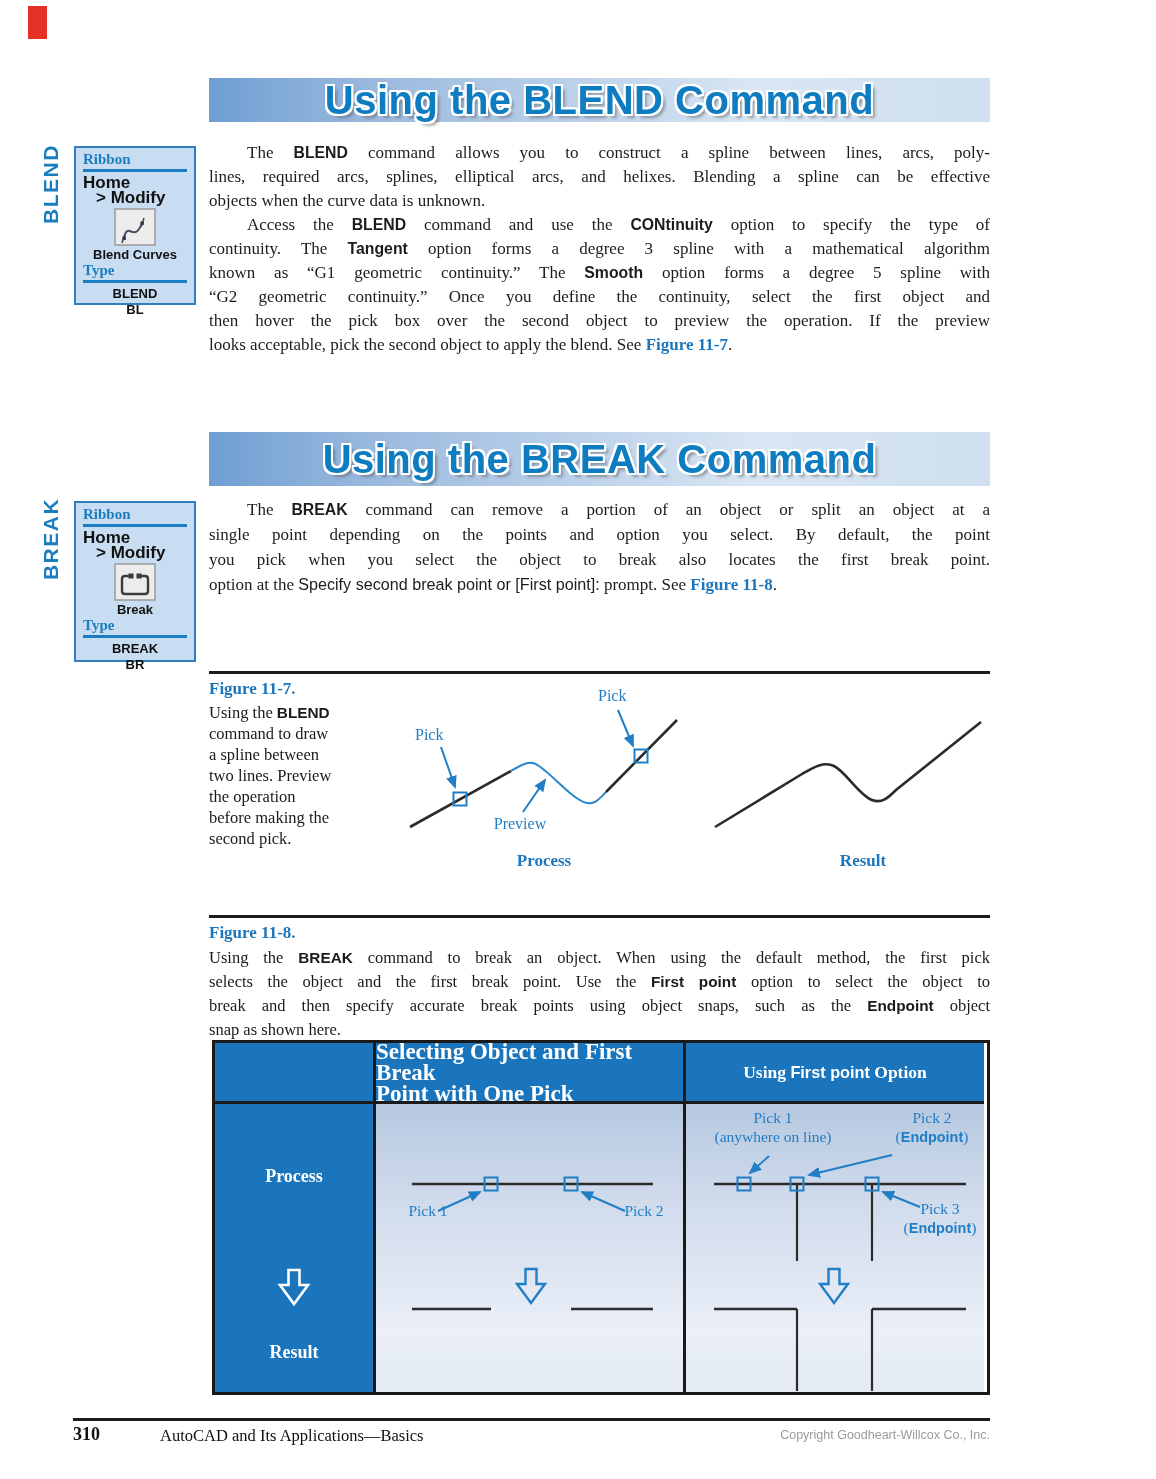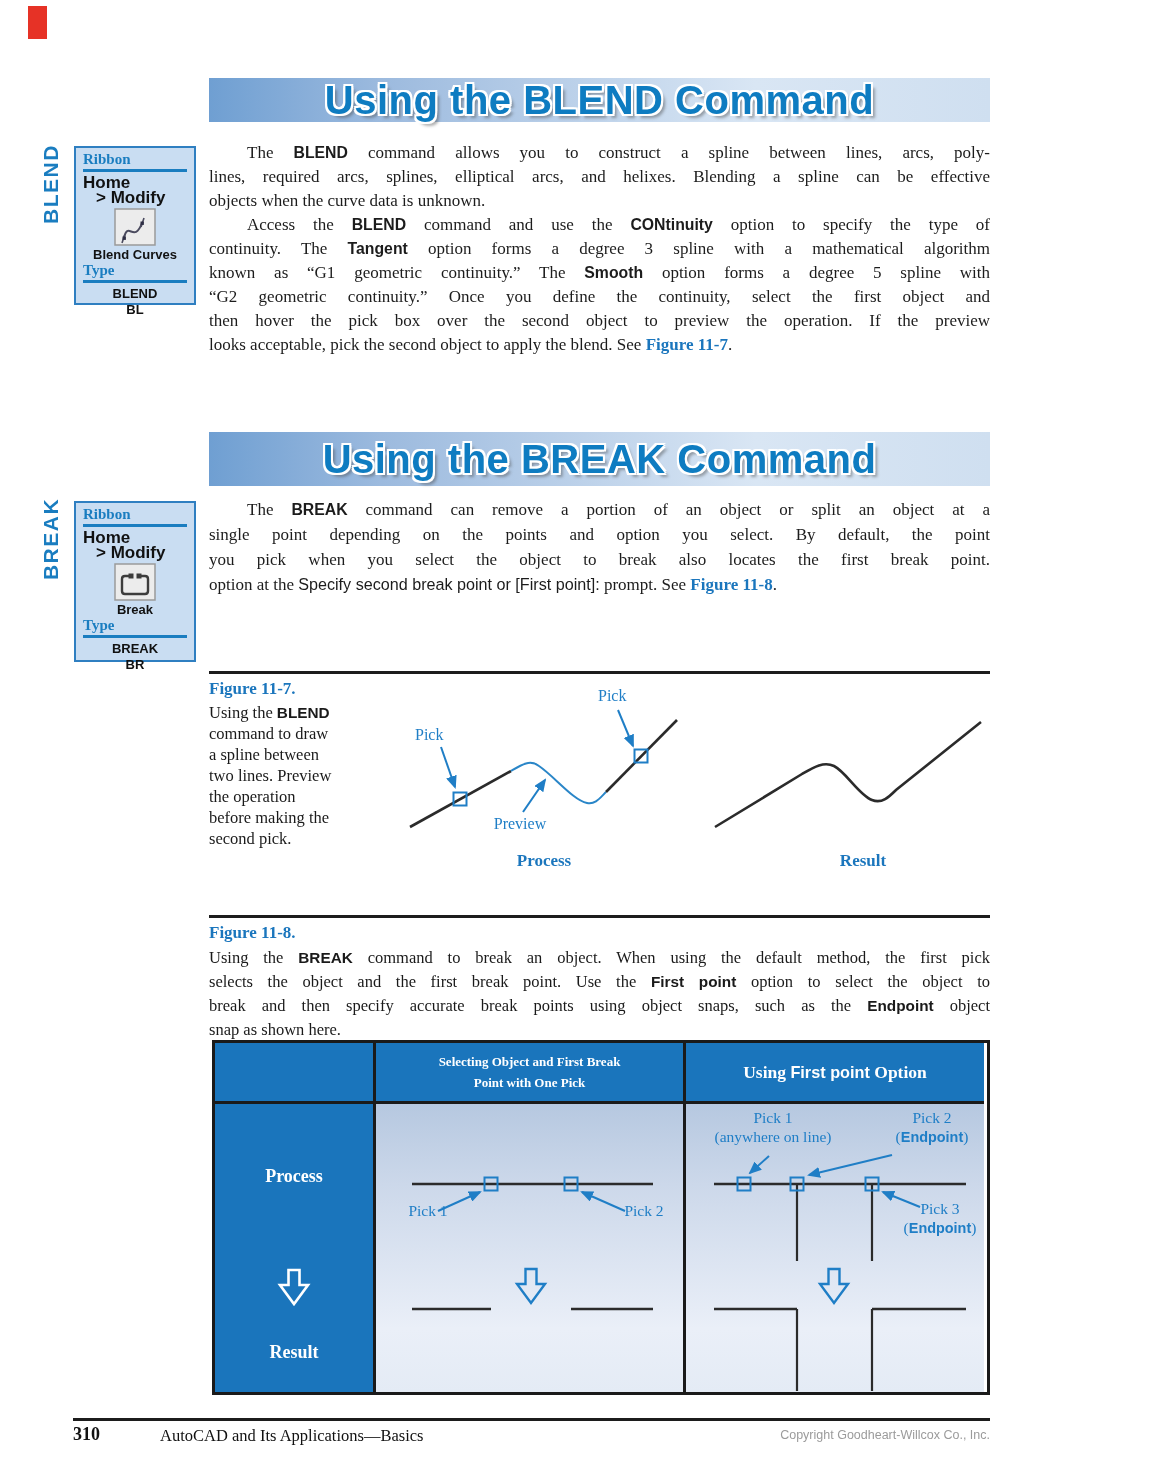--- a/index.html
+++ b/index.html
@@ -59,21 +59,21 @@
   .f7{left:395px;top:675px;width:600px;height:210px;}
   .f7 svg{position:absolute;left:0;top:0;}
   .f7 .lbl{position:absolute;}
 
   
   .gwtable{left:212px;top:1040px;width:778px;box-sizing:border-box;
     border:3px solid #1a1a1a;}
   .trow{display:grid;grid-template-columns:158px 310px 301px;}
   .thead .cell{background:#1a75bc;color:#fff;display:flex;flex-direction:column;
     justify-content:center;height:58px;}
-  .thead .ln{text-align:center;font-weight:bold;font-size:13px;line-height:21px;}
+  .thead .ln{font-weight:bold;font-size:23px;line-height:21px;}
   .hcell-rich{text-align:center;font-weight:bold;font-size:17.5px;}
   .hcell-rich .cmd{color:#fff;}
   .cell{box-sizing:border-box;}
   .cell.mid,.cell.right{border-left:3px solid #1a1a1a;}
   .tbody .cell{border-top:3px solid #1a1a1a;height:291px;position:relative;}
   .tbody .labelcol{background:#1a75bc;color:#fff;}
   .tbody .dia{background:linear-gradient(180deg,#b6c8e0 0%,#ccd8ea 28%,#eaeff8 78%,#e4ebf5 100%);}
   .rowlab{position:absolute;width:100%;text-align:center;color:#fff;
     font-weight:bold;font-size:18px;}
   .celllbl{position:absolute;text-align:center;font-size:15.5px;color:#1f7ec6;line-height:19px;}

